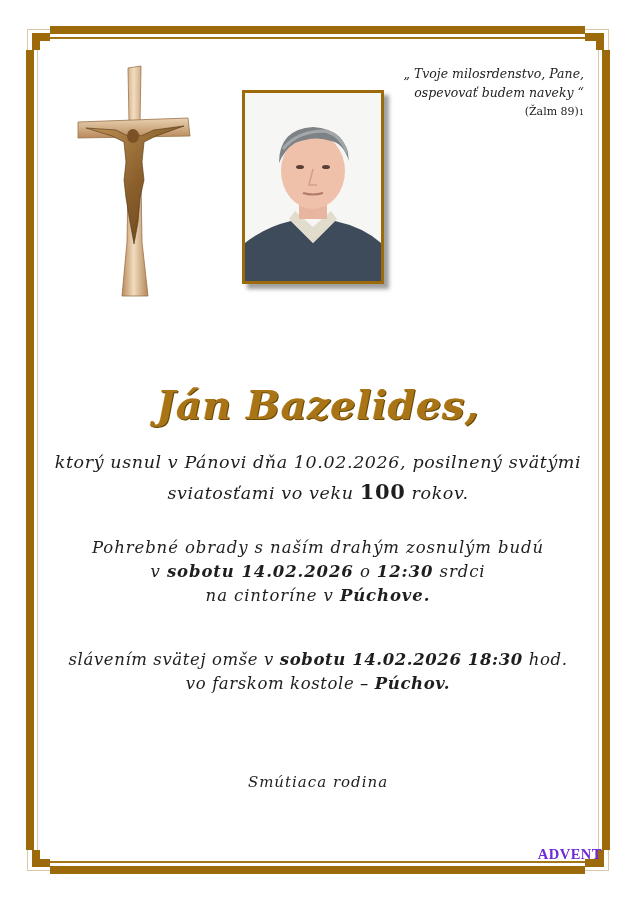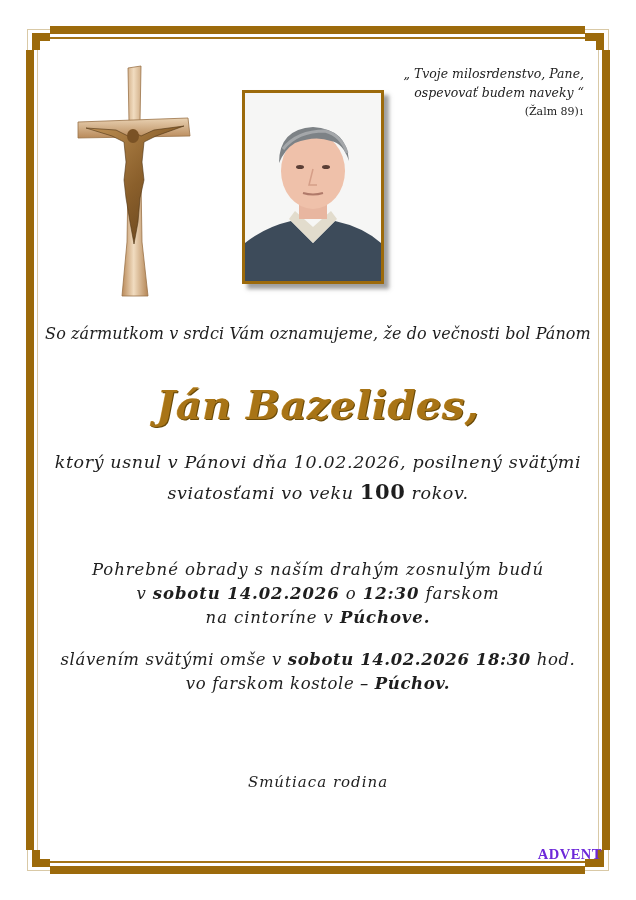--- a/index.html
+++ b/index.html
@@ -20,21 +20,21 @@
     
     .photo-wrap { position: absolute; left: 242px; top: 90px; width: 136px; height: 188px; border: 3px solid #9c6a0b; box-shadow: 5px 5px 4px rgba(80,80,80,0.55); background: #fff; }
     .photo { position: absolute; left: 0; top: 0; width: 100%; height: 100%; overflow: hidden; }
 
     
     .text-block { position: absolute; left: 40px; width: 556px; text-align: center; font-family: "DejaVu Serif", serif; font-style: italic; color: #1e1e1e; }
     .intro { top: 320px; font-size: 16px; line-height: 27px; letter-spacing: 0.1px; }
     .name { top: 378px; font-size: 40px; line-height: 54px; font-weight: bold; color: #a87416; letter-spacing: 0.5px; text-shadow: 1px 1px 0 #6a4a08, -0.5px -0.5px 0 #d4a550; }
     .death { top: 447px; font-size: 17.5px; line-height: 30px; letter-spacing: 0.6px; }
     .death .num { font-style: normal; font-weight: bold; font-size: 21px; }
-    .funeral { top: 558px; font-size: 16.5px; line-height: 24px; letter-spacing: 0.9px; }
+    .funeral { top: 536px; font-size: 16.5px; line-height: 24px; letter-spacing: 0.9px; }
     .mass { top: 648px; font-size: 16.5px; line-height: 24px; letter-spacing: 0.6px; }
     .b { font-weight: bold; }
     .signature { top: 771px; font-size: 15px; line-height: 22px; letter-spacing: 1px; }
 
     .brand { position: absolute; right: 34px; top: 846px; font-family: "Liberation Serif", serif; font-weight: bold; font-size: 14.5px; letter-spacing: 0.5px; color: #6d28d9; }
   </style>
 </head>
 <body>
 
 <div>
@@ -126,36 +126,35 @@
       <ellipse cx="81" cy="74" rx="4" ry="2" fill="#5a3e35"></ellipse>
 
       <path d="M58 100 Q68 103 78 100" stroke="#b07a6a" stroke-width="2" fill="none"></path>
 
       <path d="M68 76 L64 92 L72 92" stroke="#d59e88" stroke-width="1.5" fill="none"></path>
     </svg>
   </div>
 </div>
 
 <div class="text-block intro">
-  <div>So zármutkom v srdci Vám oznamujeme, že do večnosti bol Pánom</div>
 </div>
 
 <div class="text-block name">Ján Bazelides,</div>
 
 <div class="text-block death">
   <div>ktorý usnul v Pánovi dňa 10.02.2026, posilnený svätými</div>
   <div><span>sviatosťami vo veku </span><span class="num">100</span><span> rokov.</span></div>
 </div>
 
 <div class="text-block funeral">
   <div>Pohrebné obrady s naším drahým zosnulým budú</div>
-  <div><span>v </span><span class="b">sobotu 14.02.2026</span><span> o </span><span class="b">12:30</span><span> farskom</span></div>
+  <div><span>v </span><span class="b">sobotu 14.02.2026</span><span> o </span><span class="b">12:30</span><span> srdci</span></div>
   <div><span>na cintoríne v </span><span class="b">Púchove.</span></div>
 </div>
 
 <div class="text-block mass">
-  <div><span>slávením svätými omše v </span><span class="b">sobotu 14.02.2026 18:30</span><span> hod.</span></div>
+  <div><span>slávením svätej omše v </span><span class="b">sobotu 14.02.2026 18:30</span><span> hod.</span></div>
   <div><span>vo farskom kostole – </span><span class="b">Púchov.</span></div>
 </div>
 
 <div class="text-block signature">Smútiaca rodina</div>
 
 <div class="brand">ADVENT</div>
 
 </body></html>

